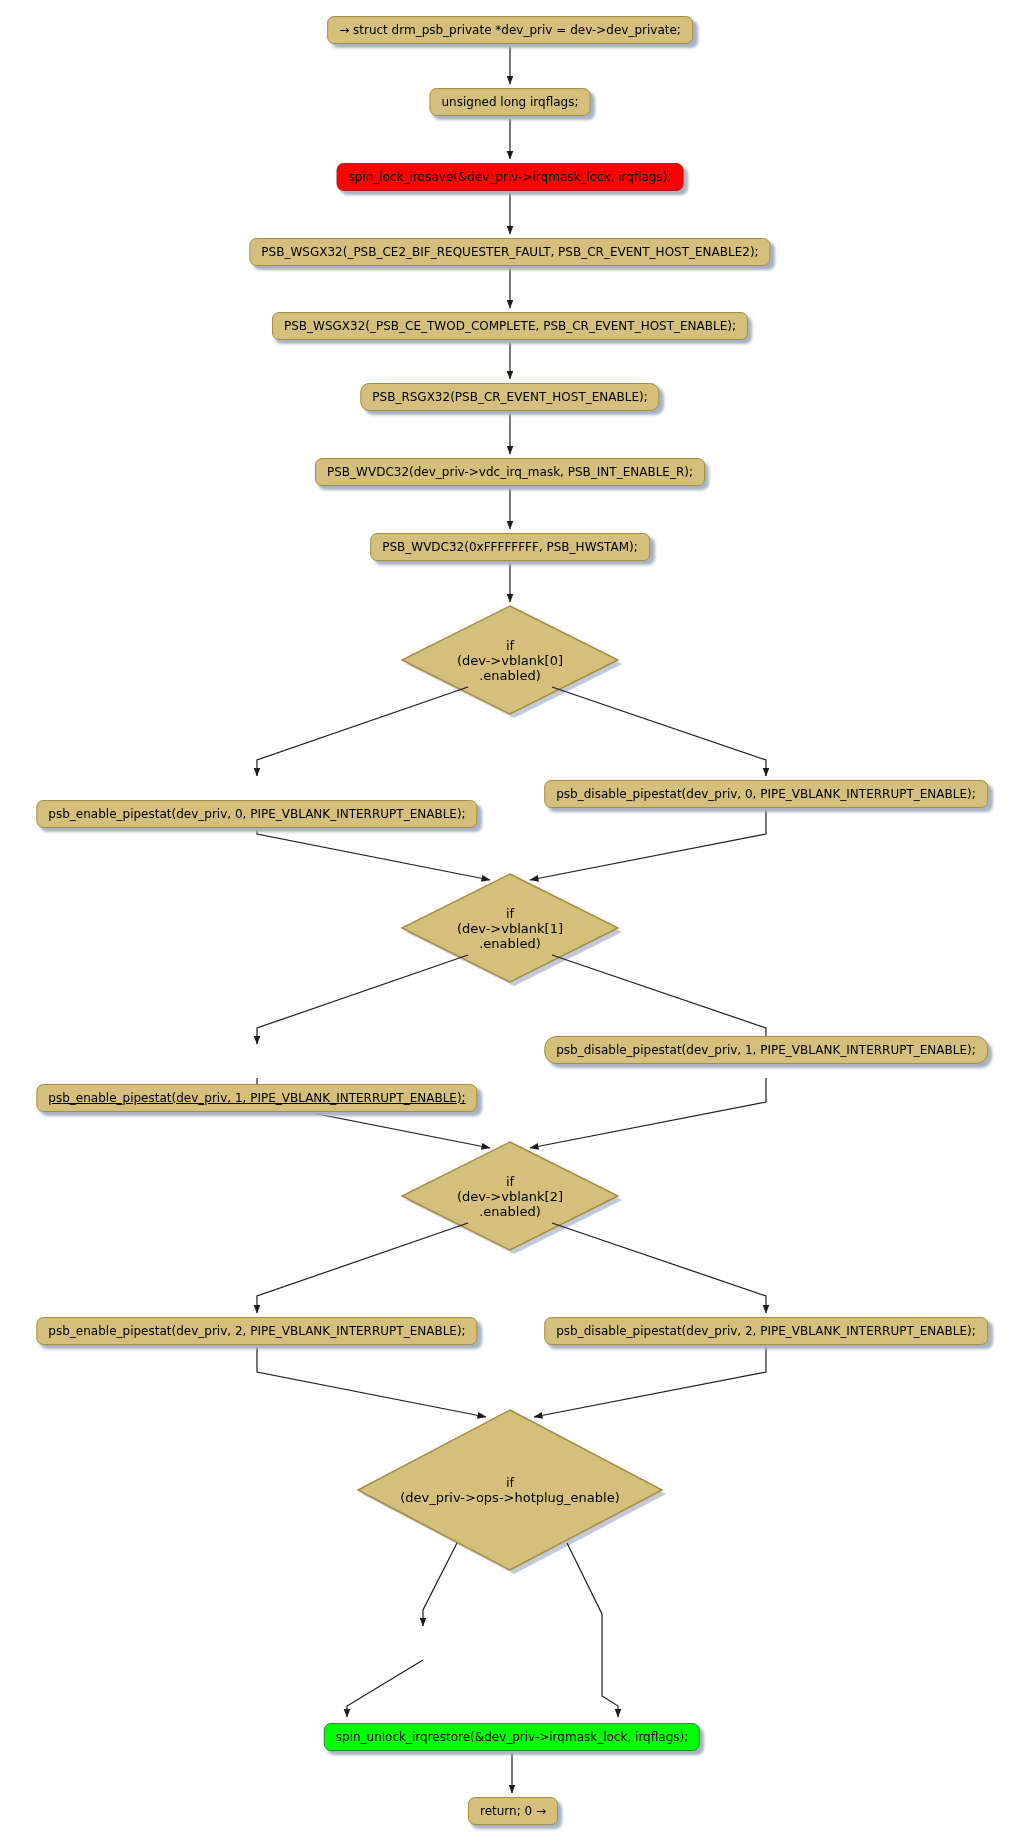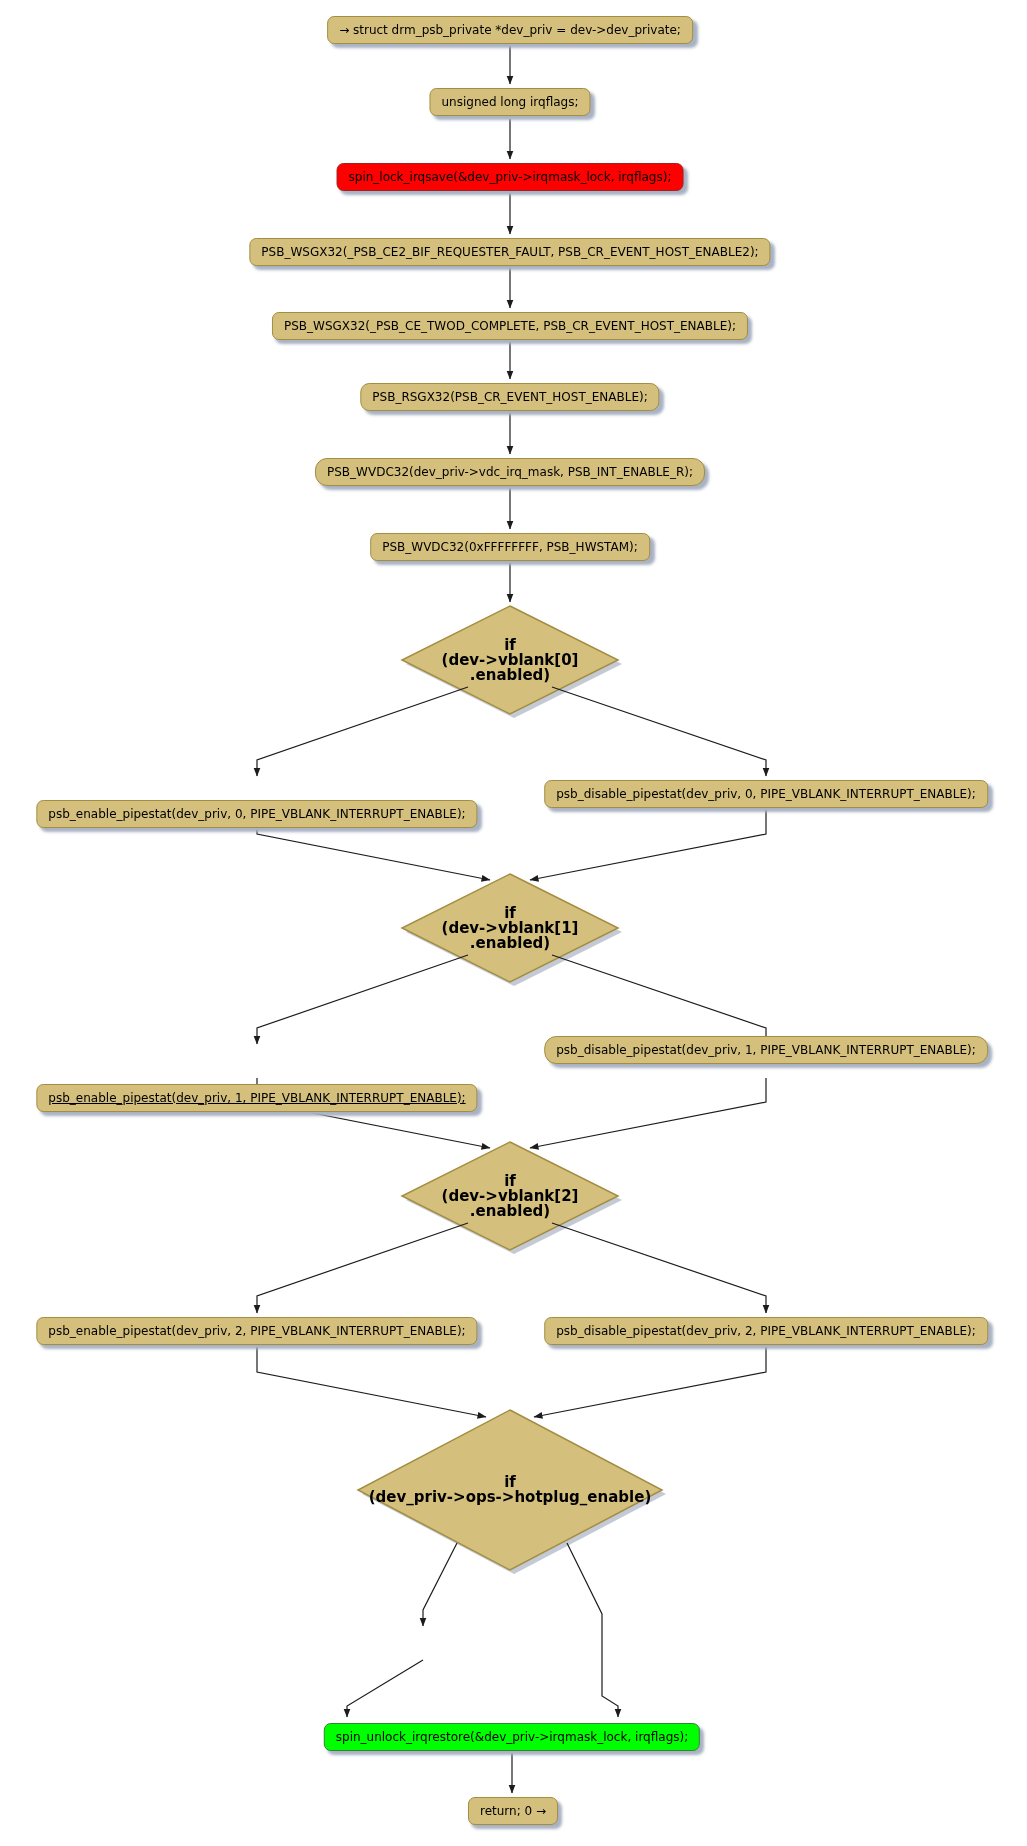--- a/index.html
+++ b/index.html
@@ -25,26 +25,25 @@
     line-height:18px;
     color:var(--text);
     white-space:nowrap;
     box-shadow:4px 4px 3px var(--shadow);
   }
   .node.red   { background:var(--red_fill);   border-color:var(--red_border); }
   .node.green { background:var(--green_fill); border-color:var(--green_border); }
   .dlabel {
     position:absolute;
     transform:translate(-50%,-50%);
-    font-size:15px;
+    font-size:13px;
     line-height:15px;
     color:var(--text);
     text-align:center;
     white-space:pre-line;
-    font-weight:bold;
   }
 </style>
 </head>
 <body>
 
 <div class="canvas">
 
   <svg width="1027" height="1846" viewBox="0 0 1027 1846">
     <defs>
       <marker id="arrow" markerWidth="10" markerHeight="8" refX="8.5" refY="3.5" orient="auto" markerUnits="userSpaceOnUse">
@@ -91,21 +90,21 @@
     <path class="edge" marker-end="url(#arrow)" d="M423 1660 L347 1706 L347 1717"></path>
     <path class="edge" marker-end="url(#arrow)" d="M512 1753 L512 1793"></path>
   </svg>
 
   <div class="node" style="left:510px; top:16px;">→ struct drm_psb_private *dev_priv = dev-&gt;dev_private;</div>
   <div class="node" style="left:510px; top:88px;">unsigned long irqflags;</div>
   <div class="node red" style="left:510px; top:163px;">spin_lock_irqsave(&amp;dev_priv-&gt;irqmask_lock, irqflags);</div>
   <div class="node" style="left:510px; top:238px;">PSB_WSGX32(_PSB_CE2_BIF_REQUESTER_FAULT, PSB_CR_EVENT_HOST_ENABLE2);</div>
   <div class="node" style="left:510px; top:312px;">PSB_WSGX32(_PSB_CE_TWOD_COMPLETE, PSB_CR_EVENT_HOST_ENABLE);</div>
   <div class="node" style="left:510px; top:383px;border-radius:9px;">PSB_RSGX32(PSB_CR_EVENT_HOST_ENABLE);</div>
-  <div class="node" style="left:510px; top:458px;border-radius:12px;">PSB_WVDC32(dev_priv-&gt;vdc_irq_mask, PSB_INT_ENABLE_R);</div>
+  <div class="node" style="left:510px; top:458px;">PSB_WVDC32(dev_priv-&gt;vdc_irq_mask, PSB_INT_ENABLE_R);</div>
   <div class="node" style="left:510px; top:533px;">PSB_WVDC32(0xFFFFFFFF, PSB_HWSTAM);</div>
 
   <div class="node" style="left:257px; top:780px;margin-top:20px;">psb_enable_pipestat(dev_priv, 0, PIPE_VBLANK_INTERRUPT_ENABLE);</div>
   <div class="node" style="left:766px; top:780px;">psb_disable_pipestat(dev_priv, 0, PIPE_VBLANK_INTERRUPT_ENABLE);</div>
 
   <div class="node" style="left:257px; top:1084px;text-decoration:underline;">psb_enable_pipestat(dev_priv, 1, PIPE_VBLANK_INTERRUPT_ENABLE);</div>
   <div class="node" style="left:766px; top:1036px;border-radius:12px;">psb_disable_pipestat(dev_priv, 1, PIPE_VBLANK_INTERRUPT_ENABLE);</div>
 
   <div class="node" style="left:257px; top:1317px;">psb_enable_pipestat(dev_priv, 2, PIPE_VBLANK_INTERRUPT_ENABLE);</div>
   <div class="node" style="left:766px; top:1317px;">psb_disable_pipestat(dev_priv, 2, PIPE_VBLANK_INTERRUPT_ENABLE);</div>

